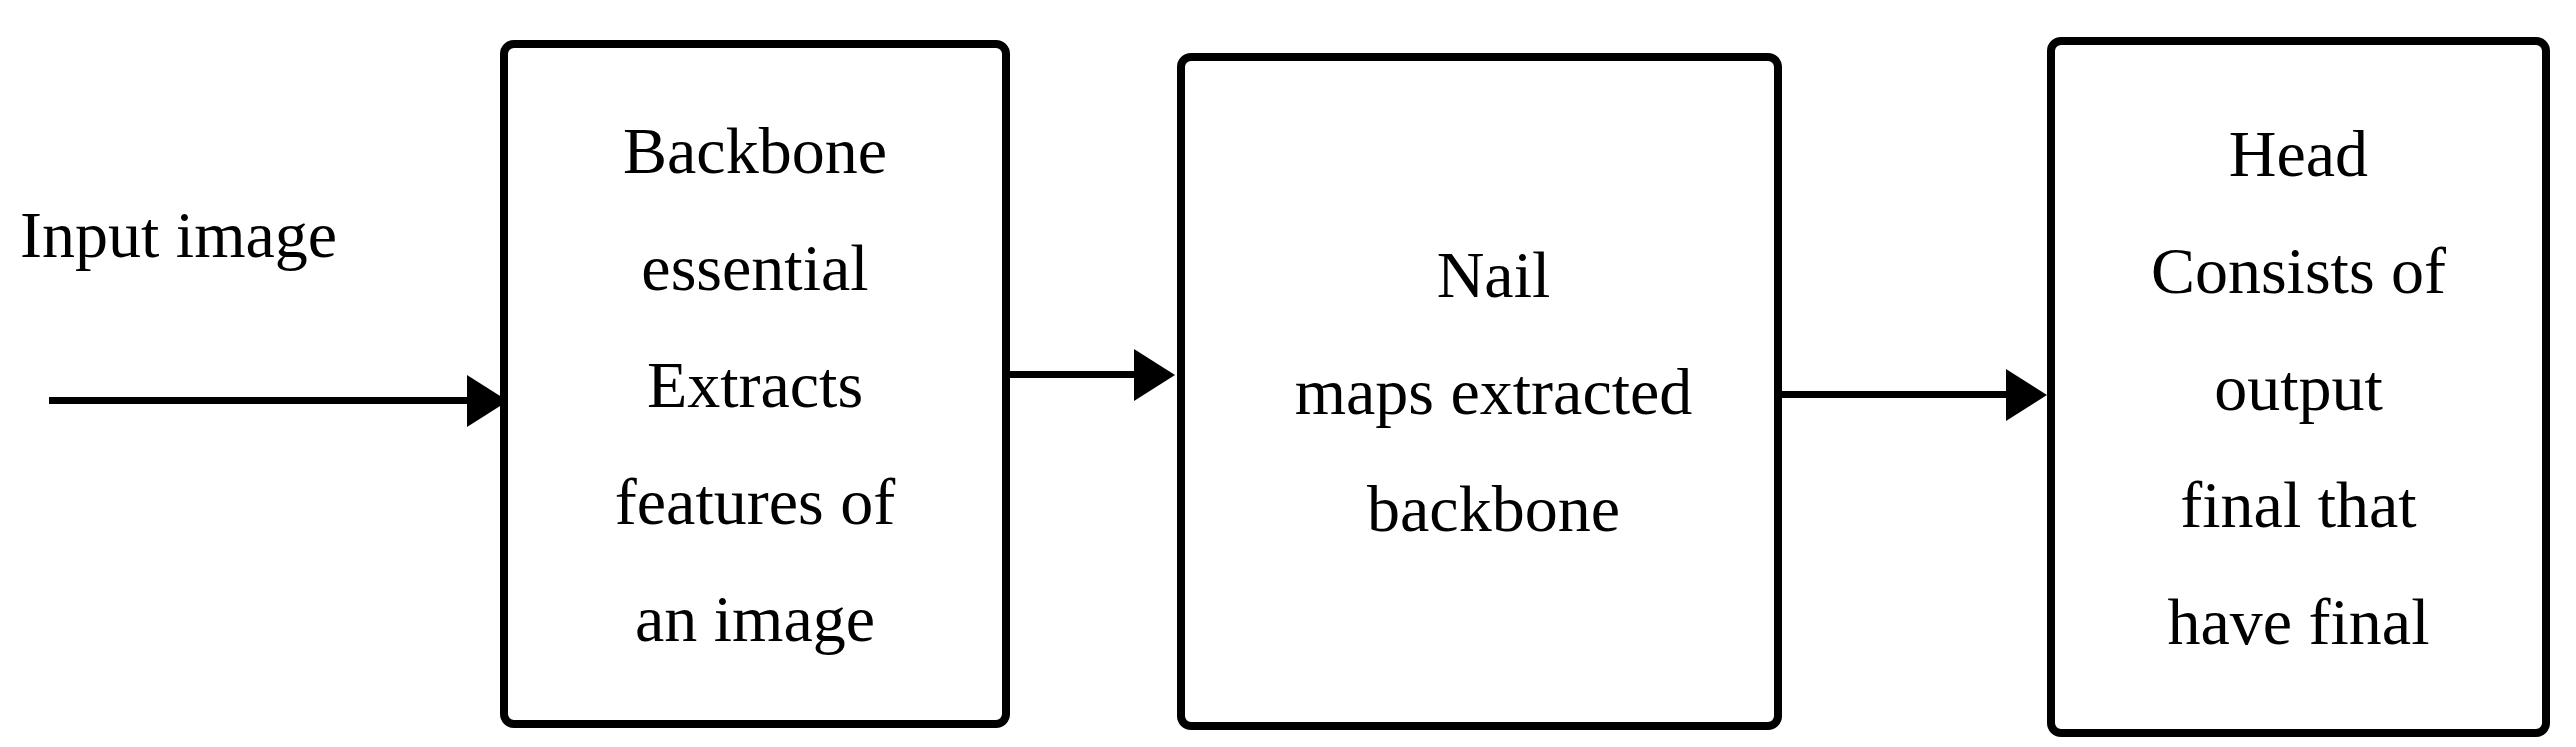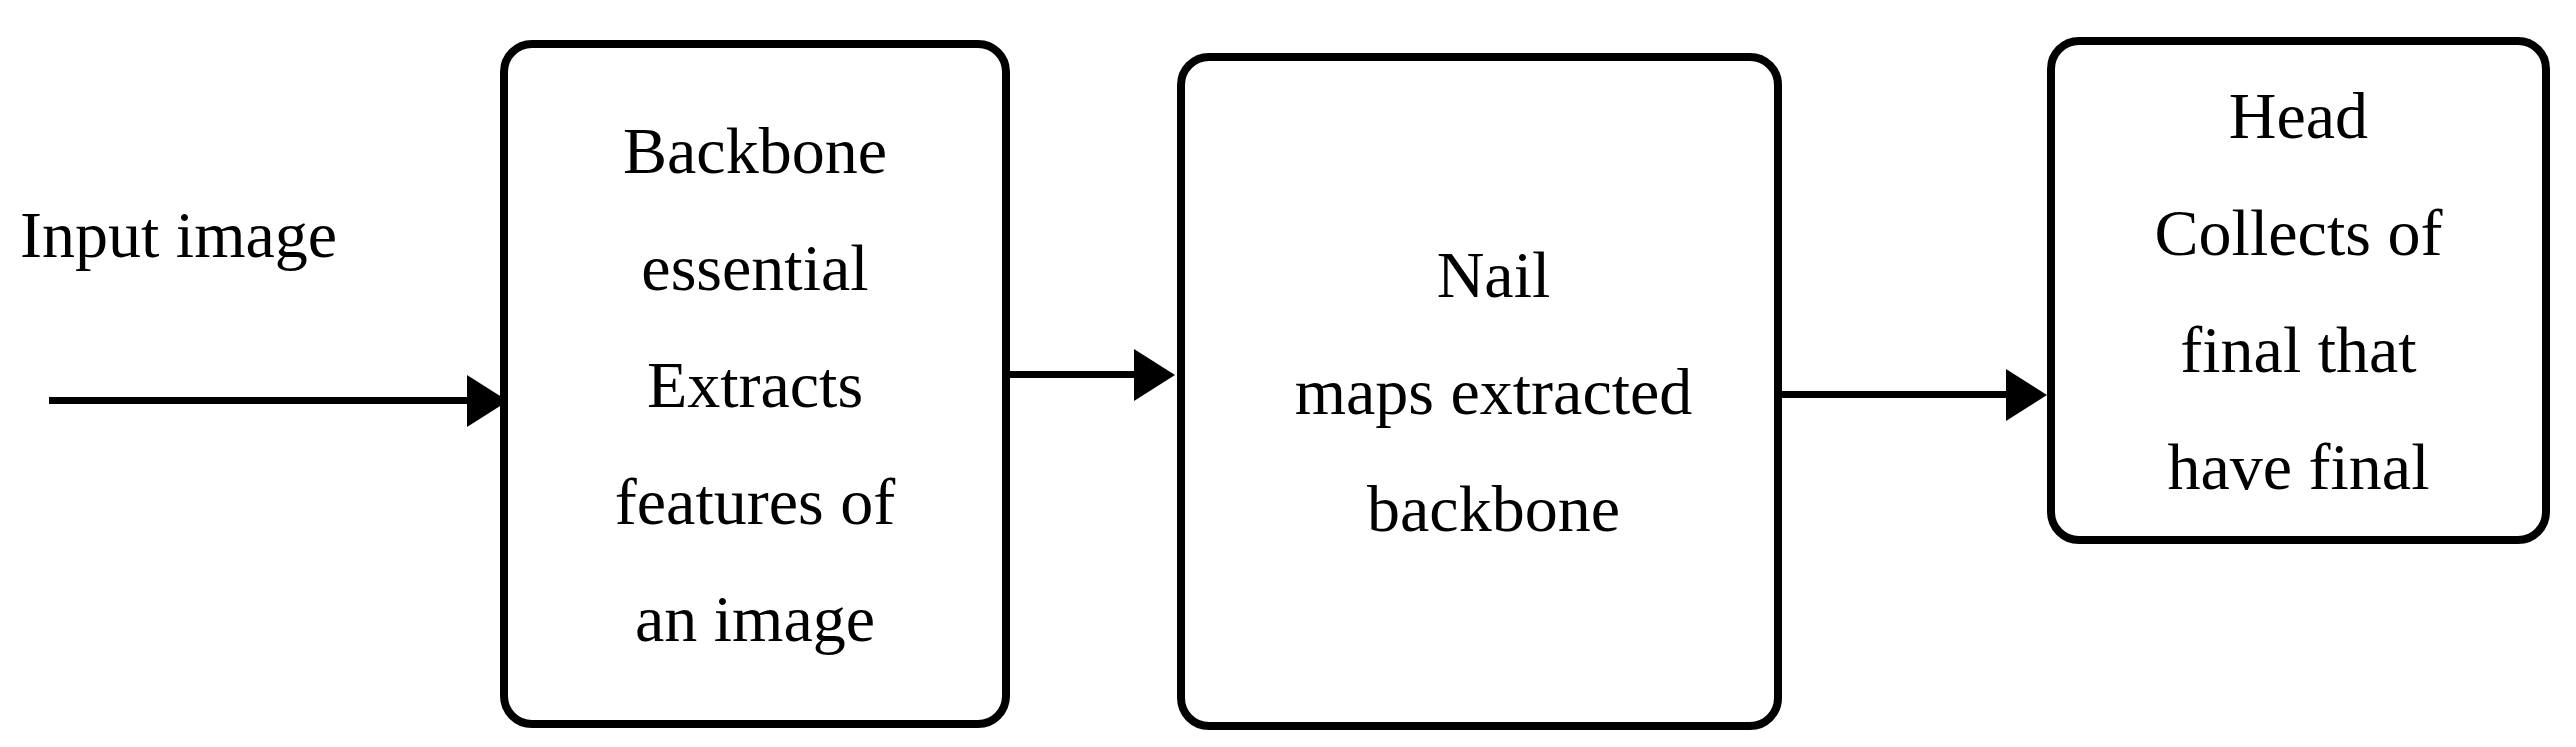--- a/index.html
+++ b/index.html
@@ -27,37 +27,37 @@
     white-space: nowrap;
     color: #000000;
   }
 
   
   .flow-box {
     position: absolute;
     box-sizing: border-box;
     background: #ffffff;
     border: 8.2px solid #000000;
-    border-radius: 32px;
+    border-radius: 14px;
     display: flex;
     flex-direction: column;
     justify-content: center;
     align-items: center;
   }
   .box-line {
     font-size: 66px;
     line-height: 117px;
     white-space: nowrap;
     text-align: center;
     color: #000000;
   }
 
   #box-backbone { left: 500px;  top: 40px; width: 510px; height: 688px; }
   #box-nail     { left: 1177px; top: 53px; width: 605px; height: 677px; padding-left: 28px; }
-  #box-head     { left: 2047px; top: 37px; width: 503px; height: 507px; }
+  #box-head     { left: 2047px; top: 37px; width: 503px; height: 700px; }
 
   
   .arrow {
     position: absolute;
     height: 53px;
     display: flex;
     align-items: center;
   }
   .arrow-line {
     flex: 1 1 auto;
@@ -107,19 +107,20 @@
     <div class="box-line">backbone</div>
   </div>
 
   <div class="arrow" id="arrow-nail">
     <div class="arrow-line"></div>
     <div class="arrow-head"></div>
   </div>
 
   <div class="flow-box" id="box-head">
     <div class="box-line box-title">Head</div>
-    <div class="box-line">Collects of</div>
+    <div class="box-line">Consists of</div>
+    <div class="box-line">output</div>
     <div class="box-line">final that</div>
     <div class="box-line">have final</div>
   </div>
 
 </div>
 
 
 </body></html>

